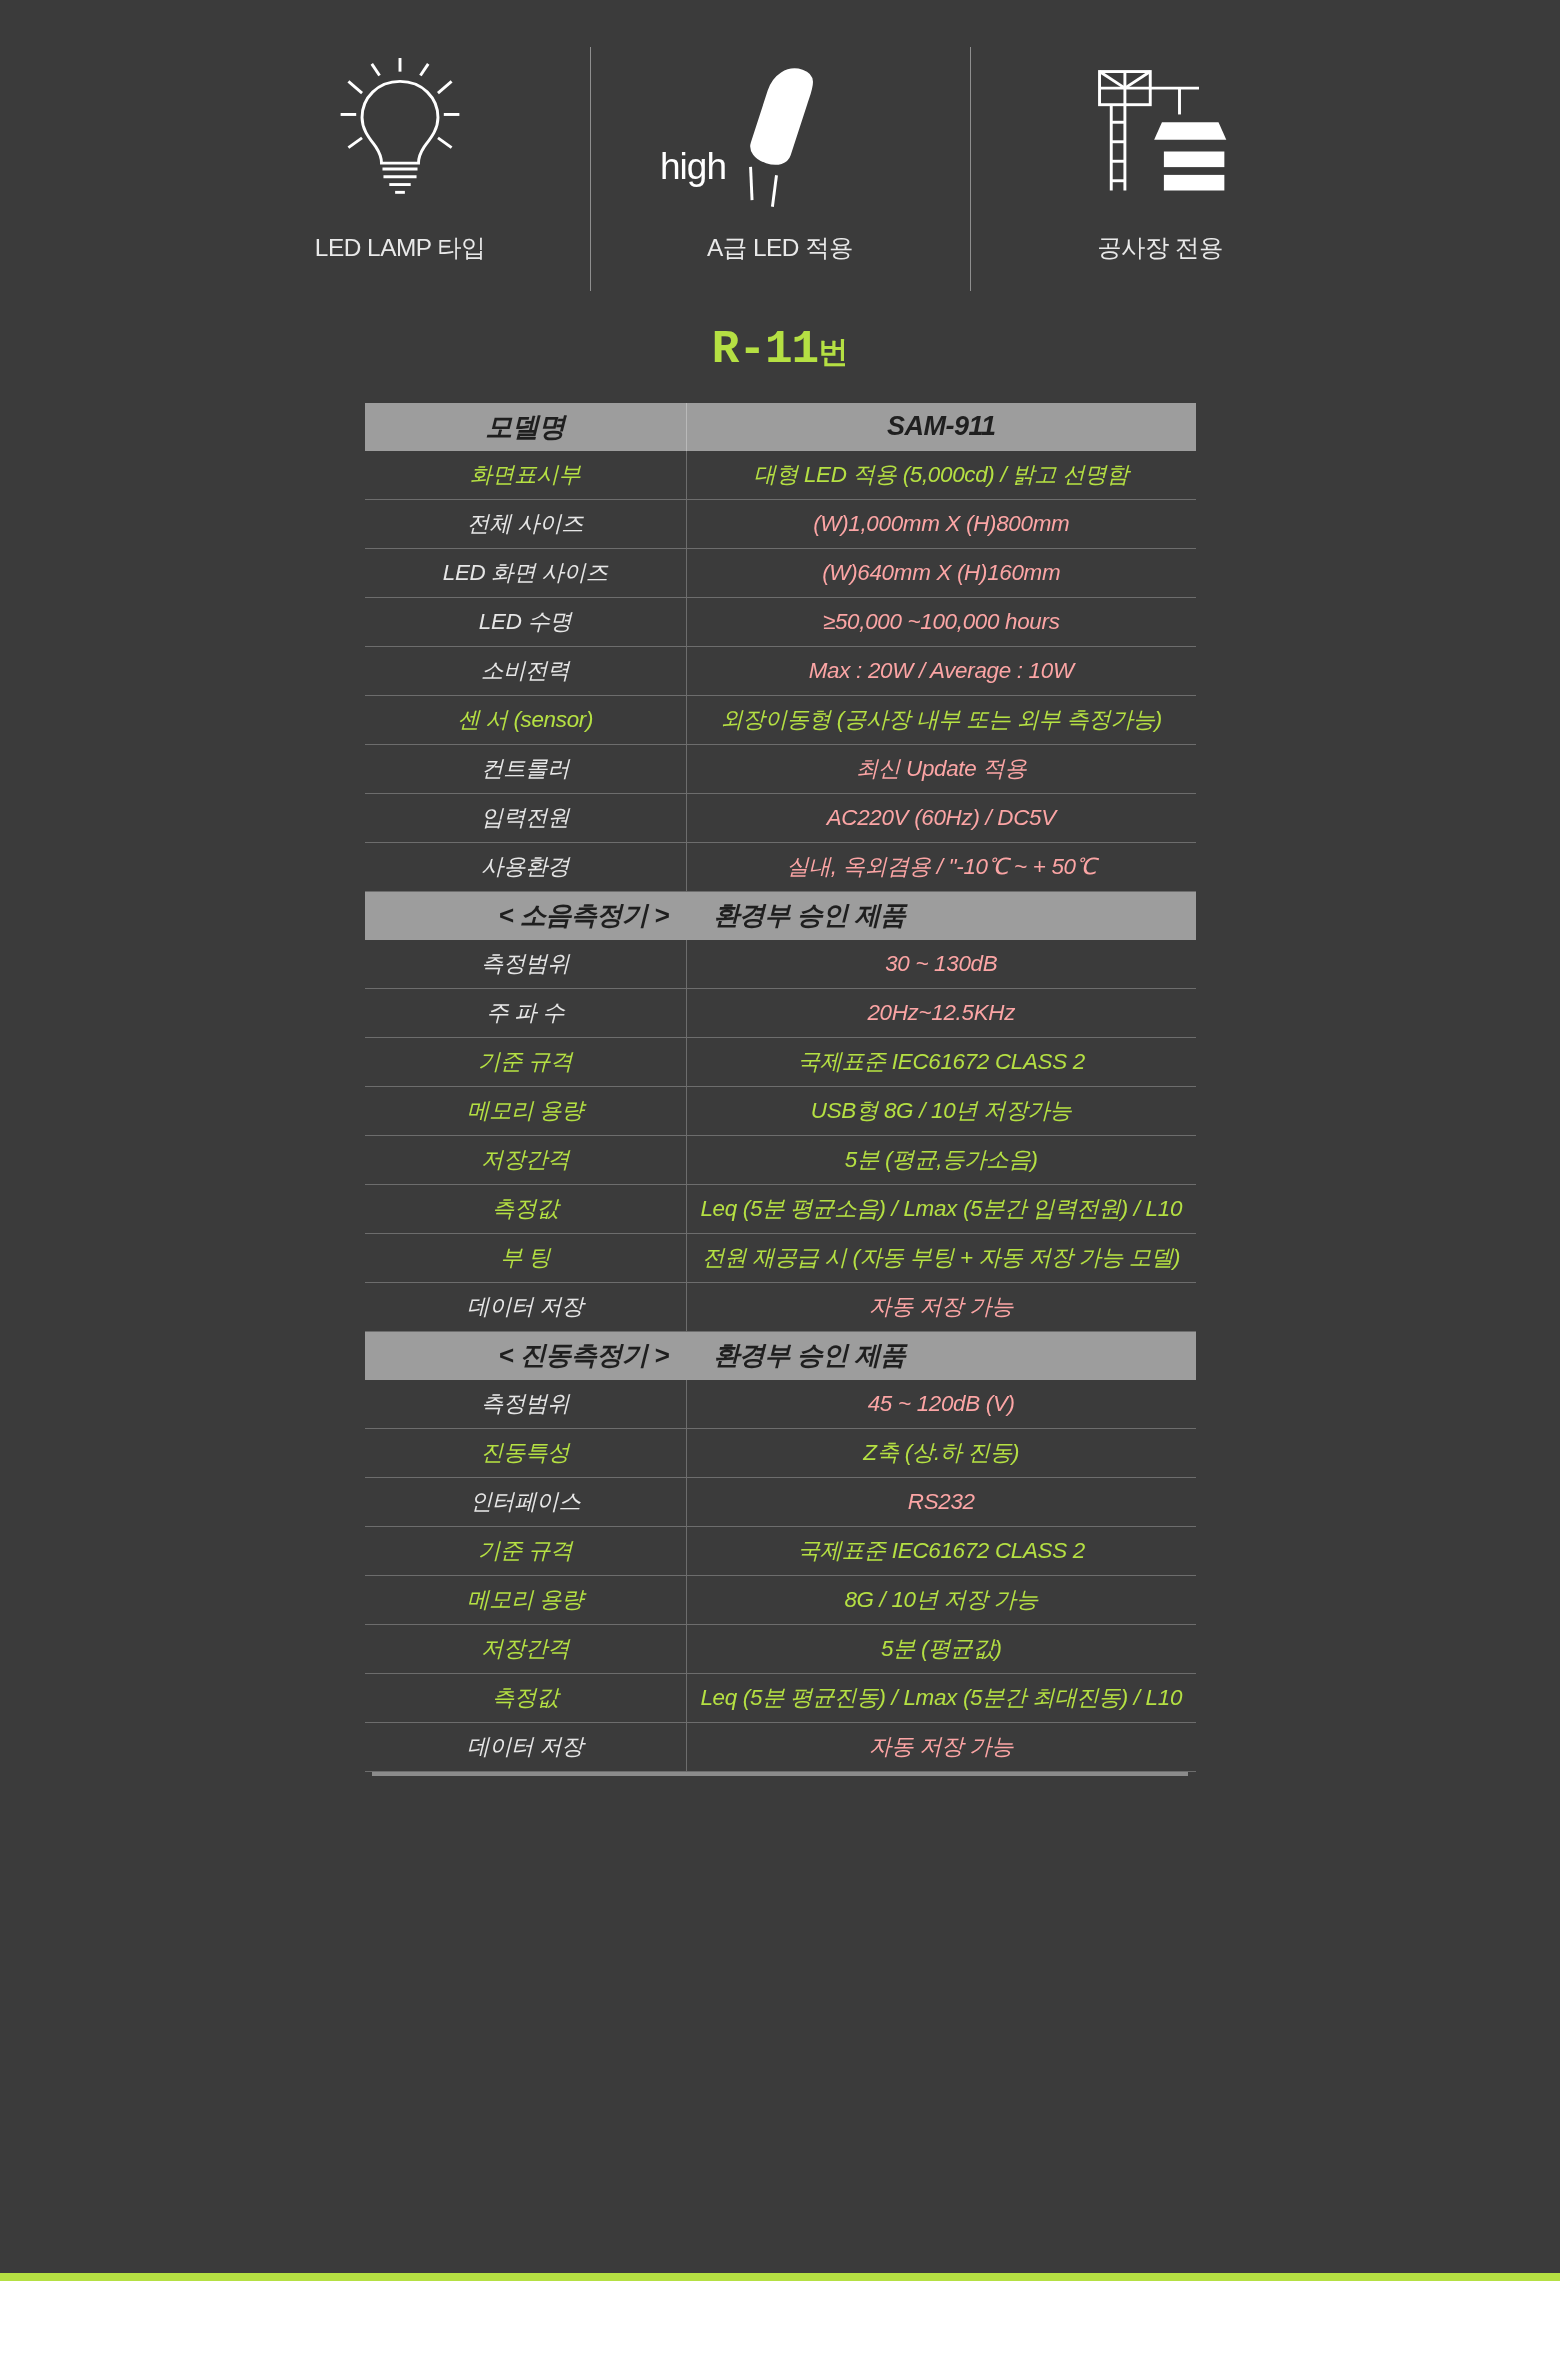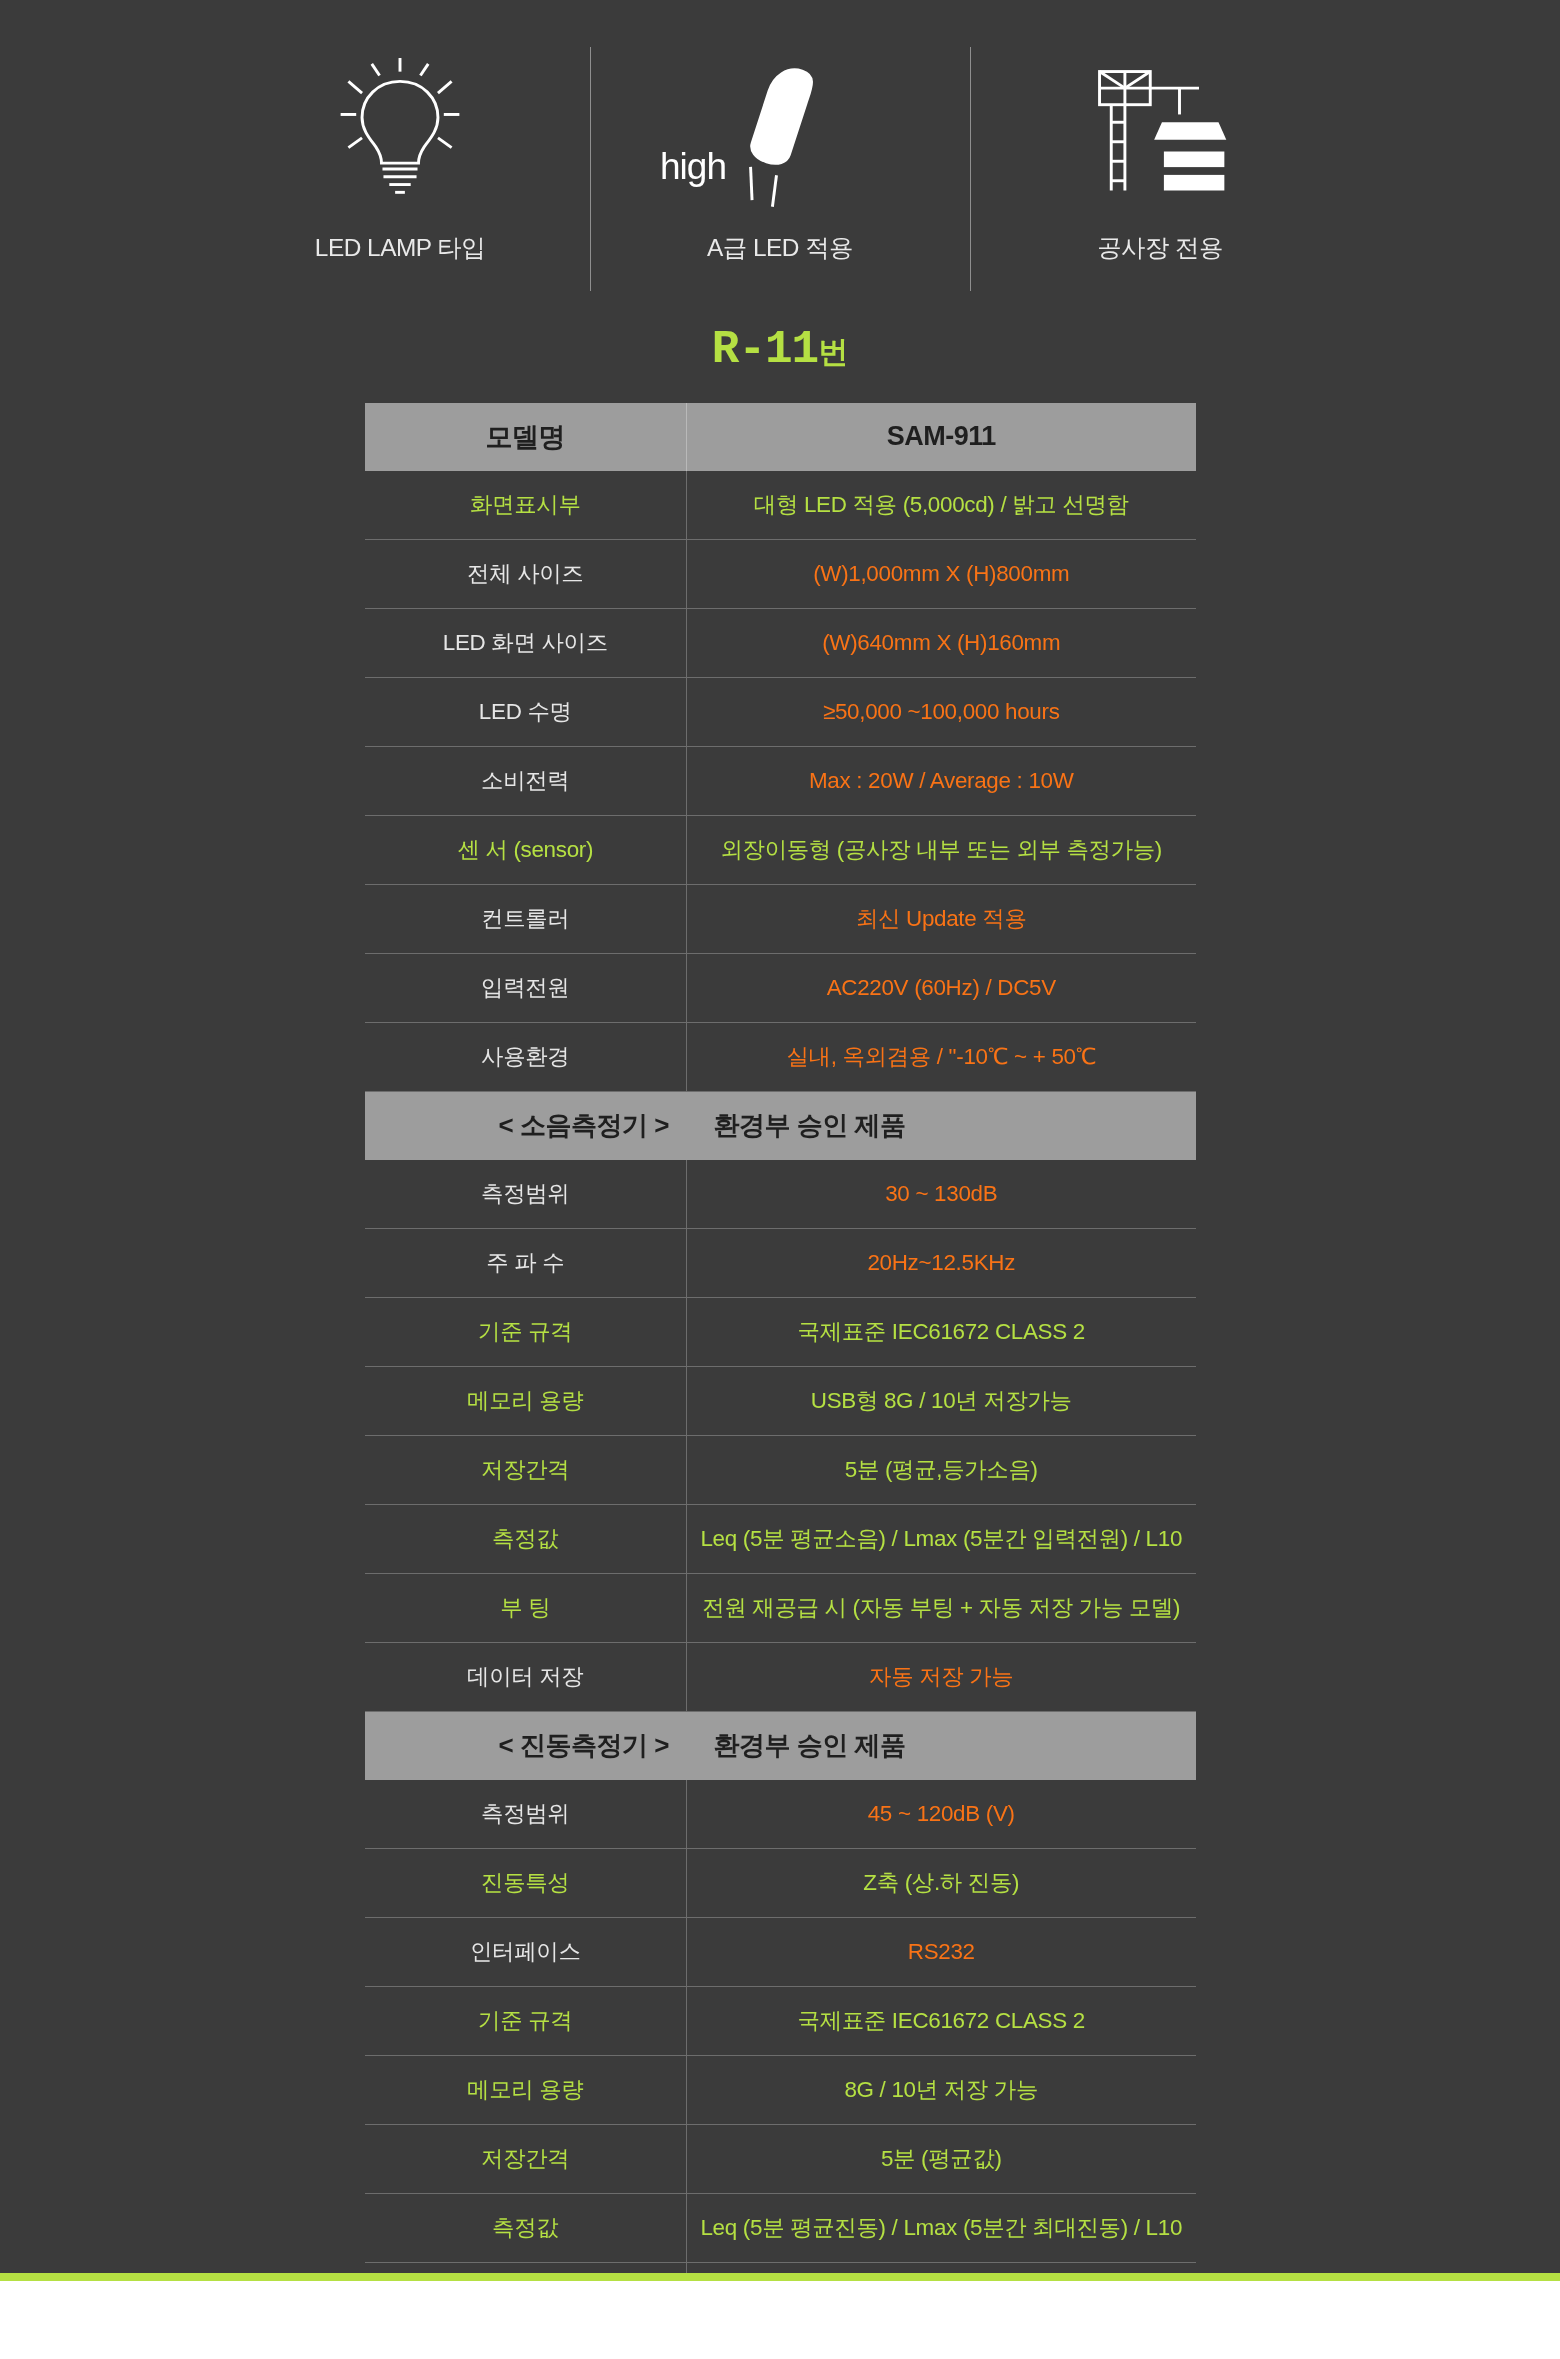--- a/index.html
+++ b/index.html
@@ -87,22 +87,23 @@
     width: 831px;
     margin: 27px auto 0 auto;
   }
   table.spec {
     width: 100%;
     border-collapse: collapse;
     table-layout: fixed;
   }
   table.spec td {
     padding: 0;
-    height: 68px;
+    height: 48px;
     vertical-align: middle;
+    font-style: italic;
   }
   .col-label { width: 322px; }
 
   .hdr td {
     background: #9d9d9d;
     color: #1f1f1f;
     font-size: 27px;
     font-weight: bold;
     text-align: center;
     height: 70px;
@@ -133,21 +134,21 @@
     border-bottom: 1px solid #6d6d6d;
   }
   tr.row td.lbl {
     color: #e6e6e6;
     font-size: 22.4px;
     text-align: center;
     border-right: 1px solid #6d6d6d;
     letter-spacing: -0.3px;
   }
   tr.row td.val {
-    color: #f97316;
+    color: #fca5a5;
     font-size: 22.4px;
     text-align: center;
     letter-spacing: -0.3px;
   }
   tr.row td.lbl.hl, tr.row td.val.hl {
     color: #b5e043;
   }
   tr.row.first td { border-top: none; }
   .table-bottom-line {
     height: 3.9px;

